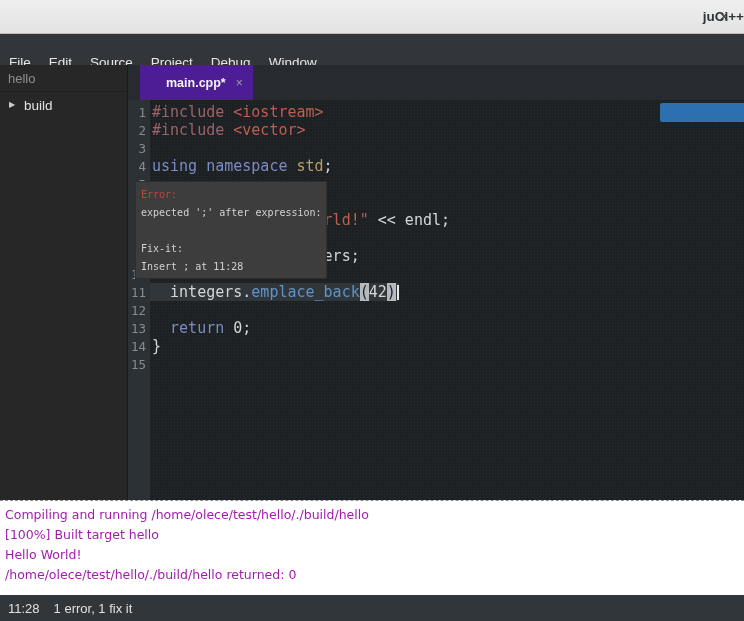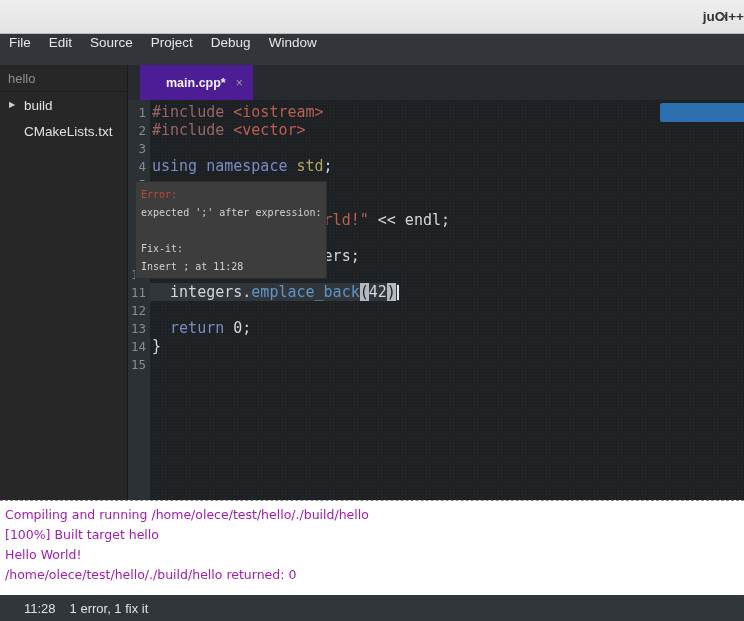--- a/index.html
+++ b/index.html
@@ -9,21 +9,21 @@
 
   
   .titlebar { height:34px; background:linear-gradient(#eeeeee,#e3e3e3);
     border-bottom:1px solid #bdbdbd; display:flex; align-items:center; position:relative; flex:none; }
   .title { flex:1; text-align:right; font-weight:bold; font-size:13.5px; color:#2e3436; }
   .close-btn { position:absolute; right:11px; top:8px; width:18px; height:18px;
     font-size:16px; line-height:17px; text-align:center; color:#3a3a3a; cursor:default; }
 
   
   .menubar { height:31px; background:#32363b; display:flex; align-items:stretch; flex:none; }
-  .menu-item { color:#e6e6e6; font-size:13.5px; padding:1px 9px 0 9px; }
+  .menu-item { color:#e6e6e6; font-size:13.5px; padding:21px 9px 0 9px; }
 
   
   .main { flex:1; display:flex; min-height:0; }
 
   
   .sidebar { width:128px; background:#272727; border-right:1px solid #1a1a1a;
     display:flex; flex-direction:column; flex:none; }
   .sidebar-header { color:#8e8e8e; font-size:13px; padding:6px 8px; height:27px;
     border-bottom:1px solid #1f1f1f; }
   .tree-item { height:26px; display:flex; align-items:center; padding-left:24px;
@@ -75,21 +75,21 @@
   .tt-line.err-title { color:#c0483f; }
 
   
   .output { height:95px; background:#ffffff; border-top:1px dashed #8a8a8a;
     padding:4px 5px; flex:none; font-family:"DejaVu Sans", sans-serif;
     font-size:12.5px; color:#a21caf; overflow:hidden; }
   .out-line { line-height:20px; white-space:pre; }
 
   
   .statusbar { height:26px; background:#31363a; display:flex; align-items:center;
-    padding-left:24px; flex:none; color:#e0e0e0; font-size:13px; }
+    padding-left:8px; flex:none; color:#e0e0e0; font-size:13px; }
   .statusbar .sep { width:14px; }
 </style>
 </head>
 <body>
 
 <div class="window">
 
   <div class="titlebar">
     <div class="title">juCi++</div>
     <div class="close-btn">×</div>
@@ -105,23 +105,20 @@
     </div>
 
   <div class="main">
 
     <div class="sidebar">
       <div class="sidebar-header">hello</div>
       <div class="file-tree">
           <div class="tree-item">
             <span class="expander">▶</span>
             <span class="tree-label">build</span>
-          </div>
-          <div class="tree-item">
-            <span class="tree-label">CMakeLists.txt</span>
           </div>
         </div>
     </div>
 
     <div class="editor-pane">
       <div class="tabbar">
         <div class="tab">
           <span class="tab-label">main.cpp*</span>
           <span class="tab-close">×</span>
         </div>

